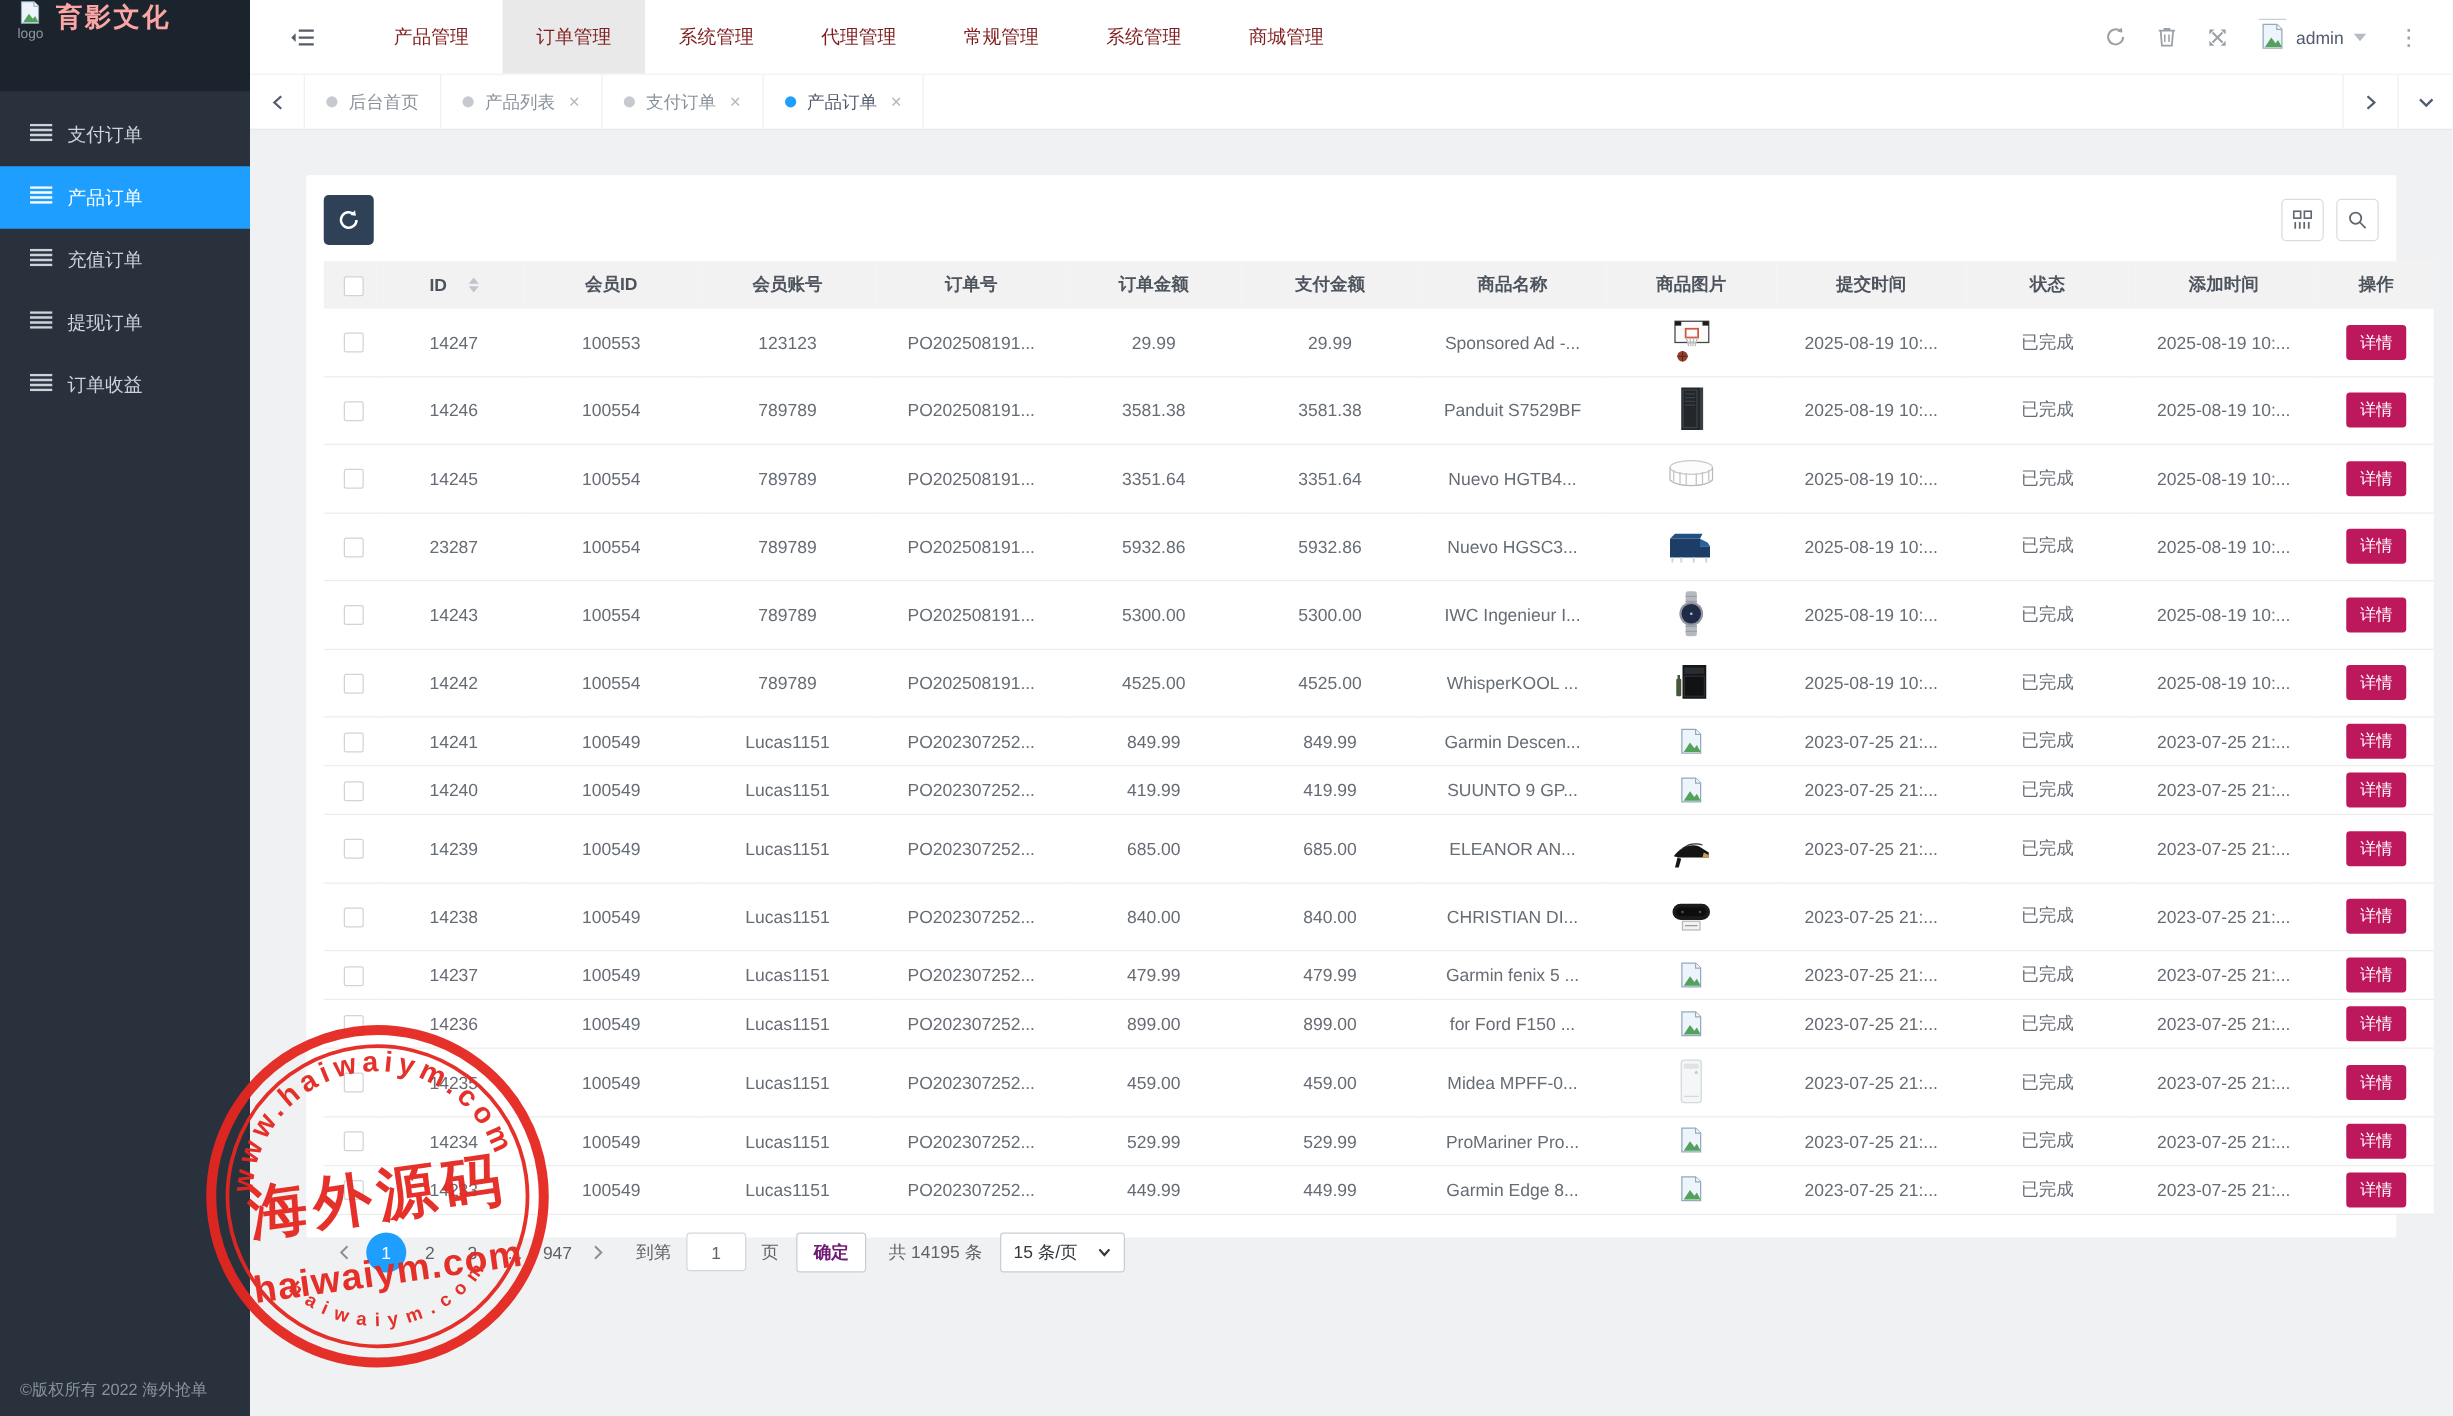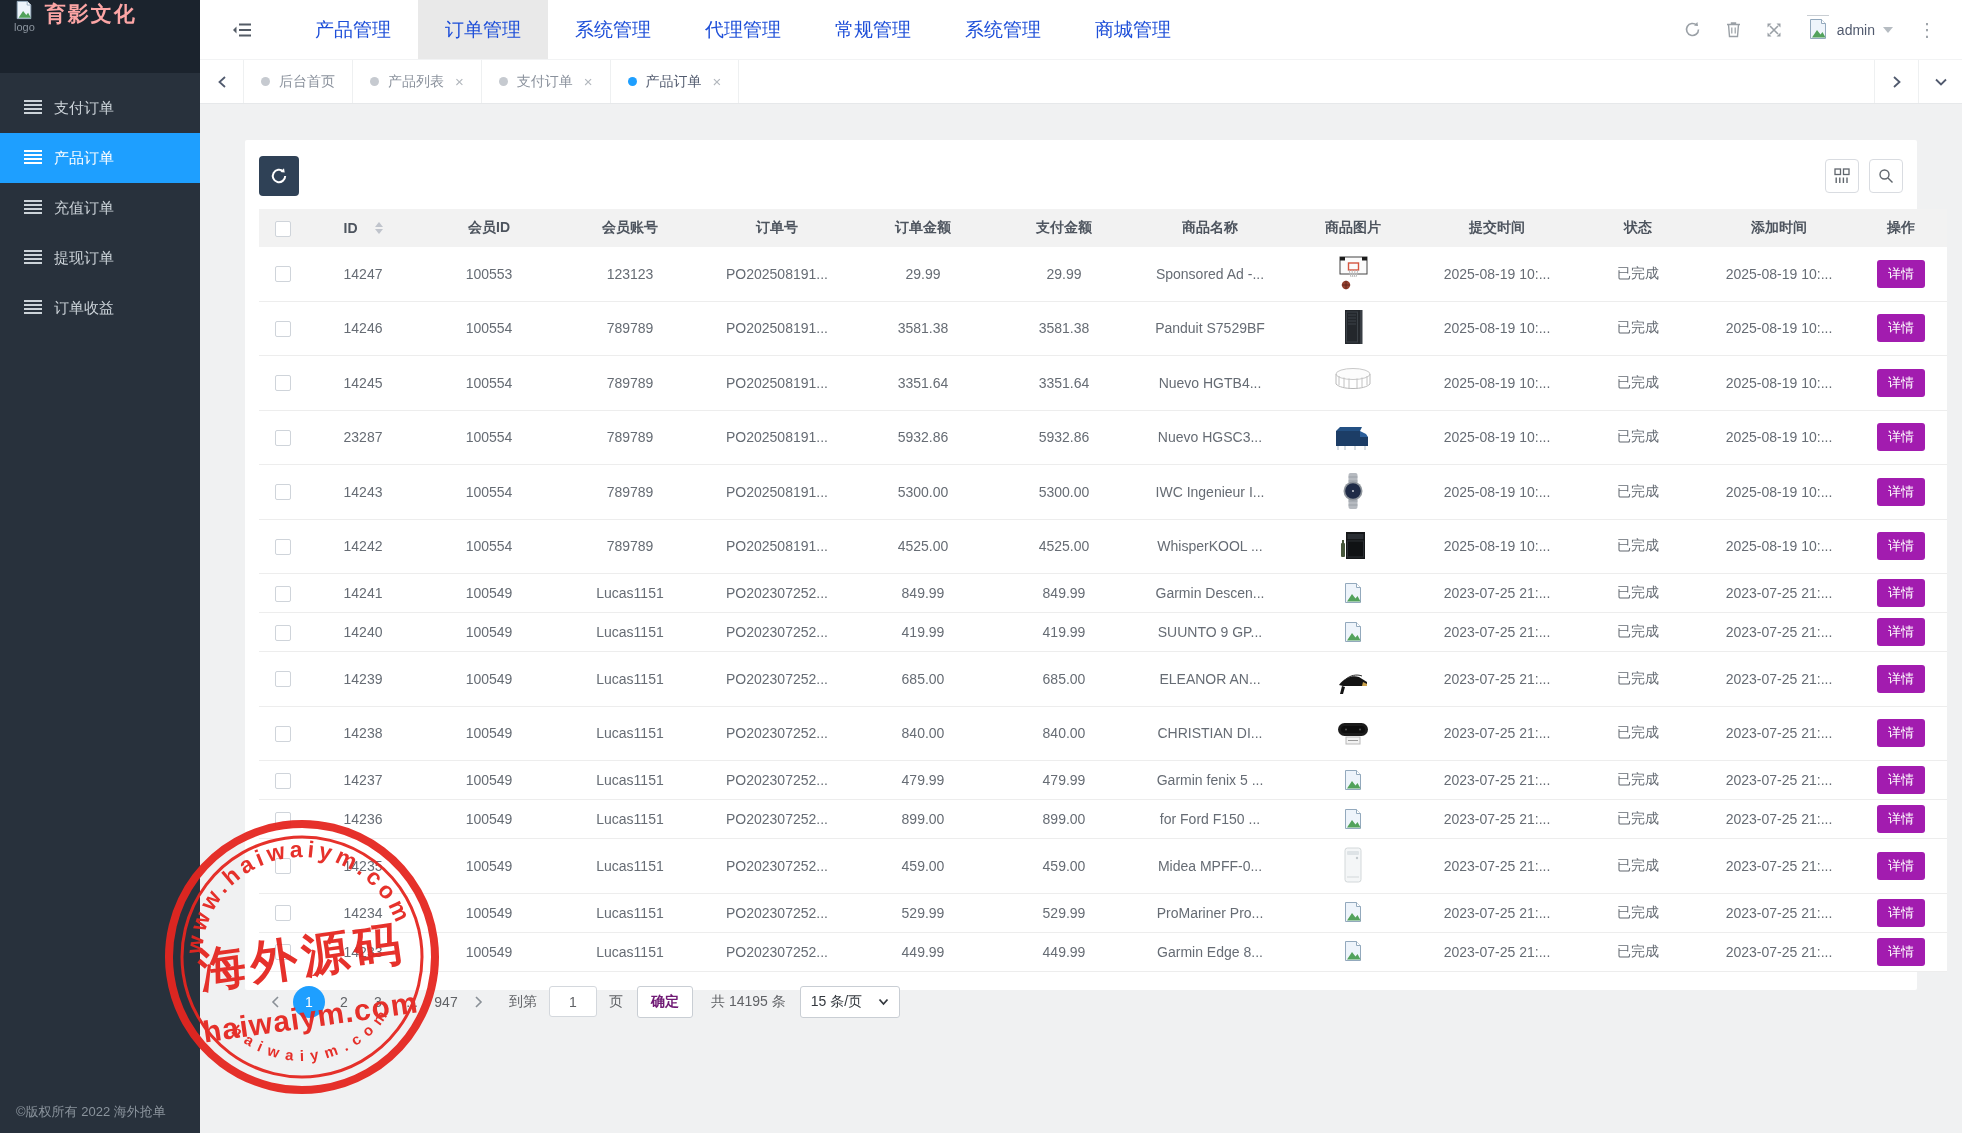--- a/index.html
+++ b/index.html
@@ -18,21 +18,21 @@
   .brand-title { font-size:21px; color:#fca5a5; font-weight:bold; letter-spacing:2px; }
   .side-menu { padding-top:10px; }
   .side-item { height:50px; display:flex; align-items:center; gap:12px; padding-left:24px; color:#ccd3d9; font-size:15px; cursor:pointer; }
   .side-item.active { background:#1e9fff; color:#fff; }
   .side-footer { position:absolute; bottom:12px; left:16px; font-size:13px; color:#8a939c; }
 
   
   .main { flex:1; display:flex; flex-direction:column; min-width:0; }
   .topbar { height:59px; background:#fff; display:flex; align-items:center; }
   .hamburger { margin:0 36px 0 32px; display:flex; align-items:center; cursor:pointer; }
-  .nav-item { height:59px; display:flex; align-items:center; padding:0 27px; font-size:19px; color:#1d4ed8; cursor:pointer; }
+  .nav-item { height:59px; display:flex; align-items:center; padding:0 27px; font-size:15px; color:#7f1d1d; cursor:pointer; }
   .nav-item.active { background:#e9e9e9; }
   .top-actions { margin-left:auto; display:flex; align-items:center; gap:25px; padding-right:26px; }
   .icon-btn { display:flex; align-items:center; cursor:pointer; }
   .avatar-wrap { display:flex; align-items:center; gap:8px; cursor:pointer; }
   .avatar-broken { border-top:1px solid #c9ced3; padding-top:2px; }
   .admin-name { font-size:14px; color:#515a6e;text-align:center; }
   .caret-down { width:0; height:0; border-left:5px solid transparent; border-right:5px solid transparent; border-top:6px solid #b6bcc2; }
   .more-dots { font-size:18px; color:#9aa0a6; cursor:pointer; line-height:1; }
 
   
@@ -60,21 +60,21 @@
   th { background:#f2f2f2; height:38px; font-size:14px; font-weight:bold; color:#4d545e; text-align:center; }
   td { text-align:center; font-size:14px; color:#666c74; border-bottom:1px solid #ededed; padding:5px 0; }
   tbody tr { background:#fff; }
   .checkbox { display:inline-block; width:16px; height:16px; border:1px solid #cfd4da; border-radius:2px; background:#fff; vertical-align:middle; cursor:pointer; }
   .th-id-wrap { display:inline-flex; align-items:center; gap:17px; }
   .sort-caret { display:inline-flex; flex-direction:column; gap:2px; cursor:pointer; }
   .sc-up { width:0;height:0;border-left:4px solid transparent;border-right:4px solid transparent;border-bottom:5px solid #c0c4cc; }
   .sc-dn { width:0;height:0;border-left:4px solid transparent;border-right:4px solid transparent;border-top:5px solid #c0c4cc; }
   .thumb { display:inline-flex; align-items:center; justify-content:center; height:41px; }
   tr.short .thumb { height:27px; }
-  .detail-btn { background:#a21caf; color:#fff; border:none; border-radius:3px; font-size:13px; padding:5px 11px; cursor:pointer; font-family:inherit; }
+  .detail-btn { background:#be185d; color:#fff; border:none; border-radius:3px; font-size:13px; padding:5px 11px; cursor:pointer; font-family:inherit; }
 
   
   .pagination { display:flex; align-items:center; margin-top:14px; padding-left:2px; gap:4px; font-size:14px; color:#606266; }
   .pg-arrow { width:28px; height:32px; display:flex; align-items:center; justify-content:center; cursor:pointer; }
   .page-item { min-width:30px; height:32px; line-height:32px; text-align:center; cursor:pointer; }
   .page-item.active { background:#1e9fff; color:#fff; border-radius:50%; width:32px; min-width:32px; cursor:default; }
   .page-item.dots { cursor:default; }
   .goto-label { margin-left:12px; }
   .goto-input { width:48px; height:31px; border:1px solid #d4d8dd; border-radius:3px; text-align:center; font-size:14px; color:#606266; margin:0 8px; font-family:inherit; }
   .confirm-btn { height:32px; padding:0 13px; margin-left:10px; border:1px solid #c9ced4; border-radius:3px; background:#fff; font-size:14px; color:#701a75; font-weight:bold; cursor:pointer; font-family:inherit; }

